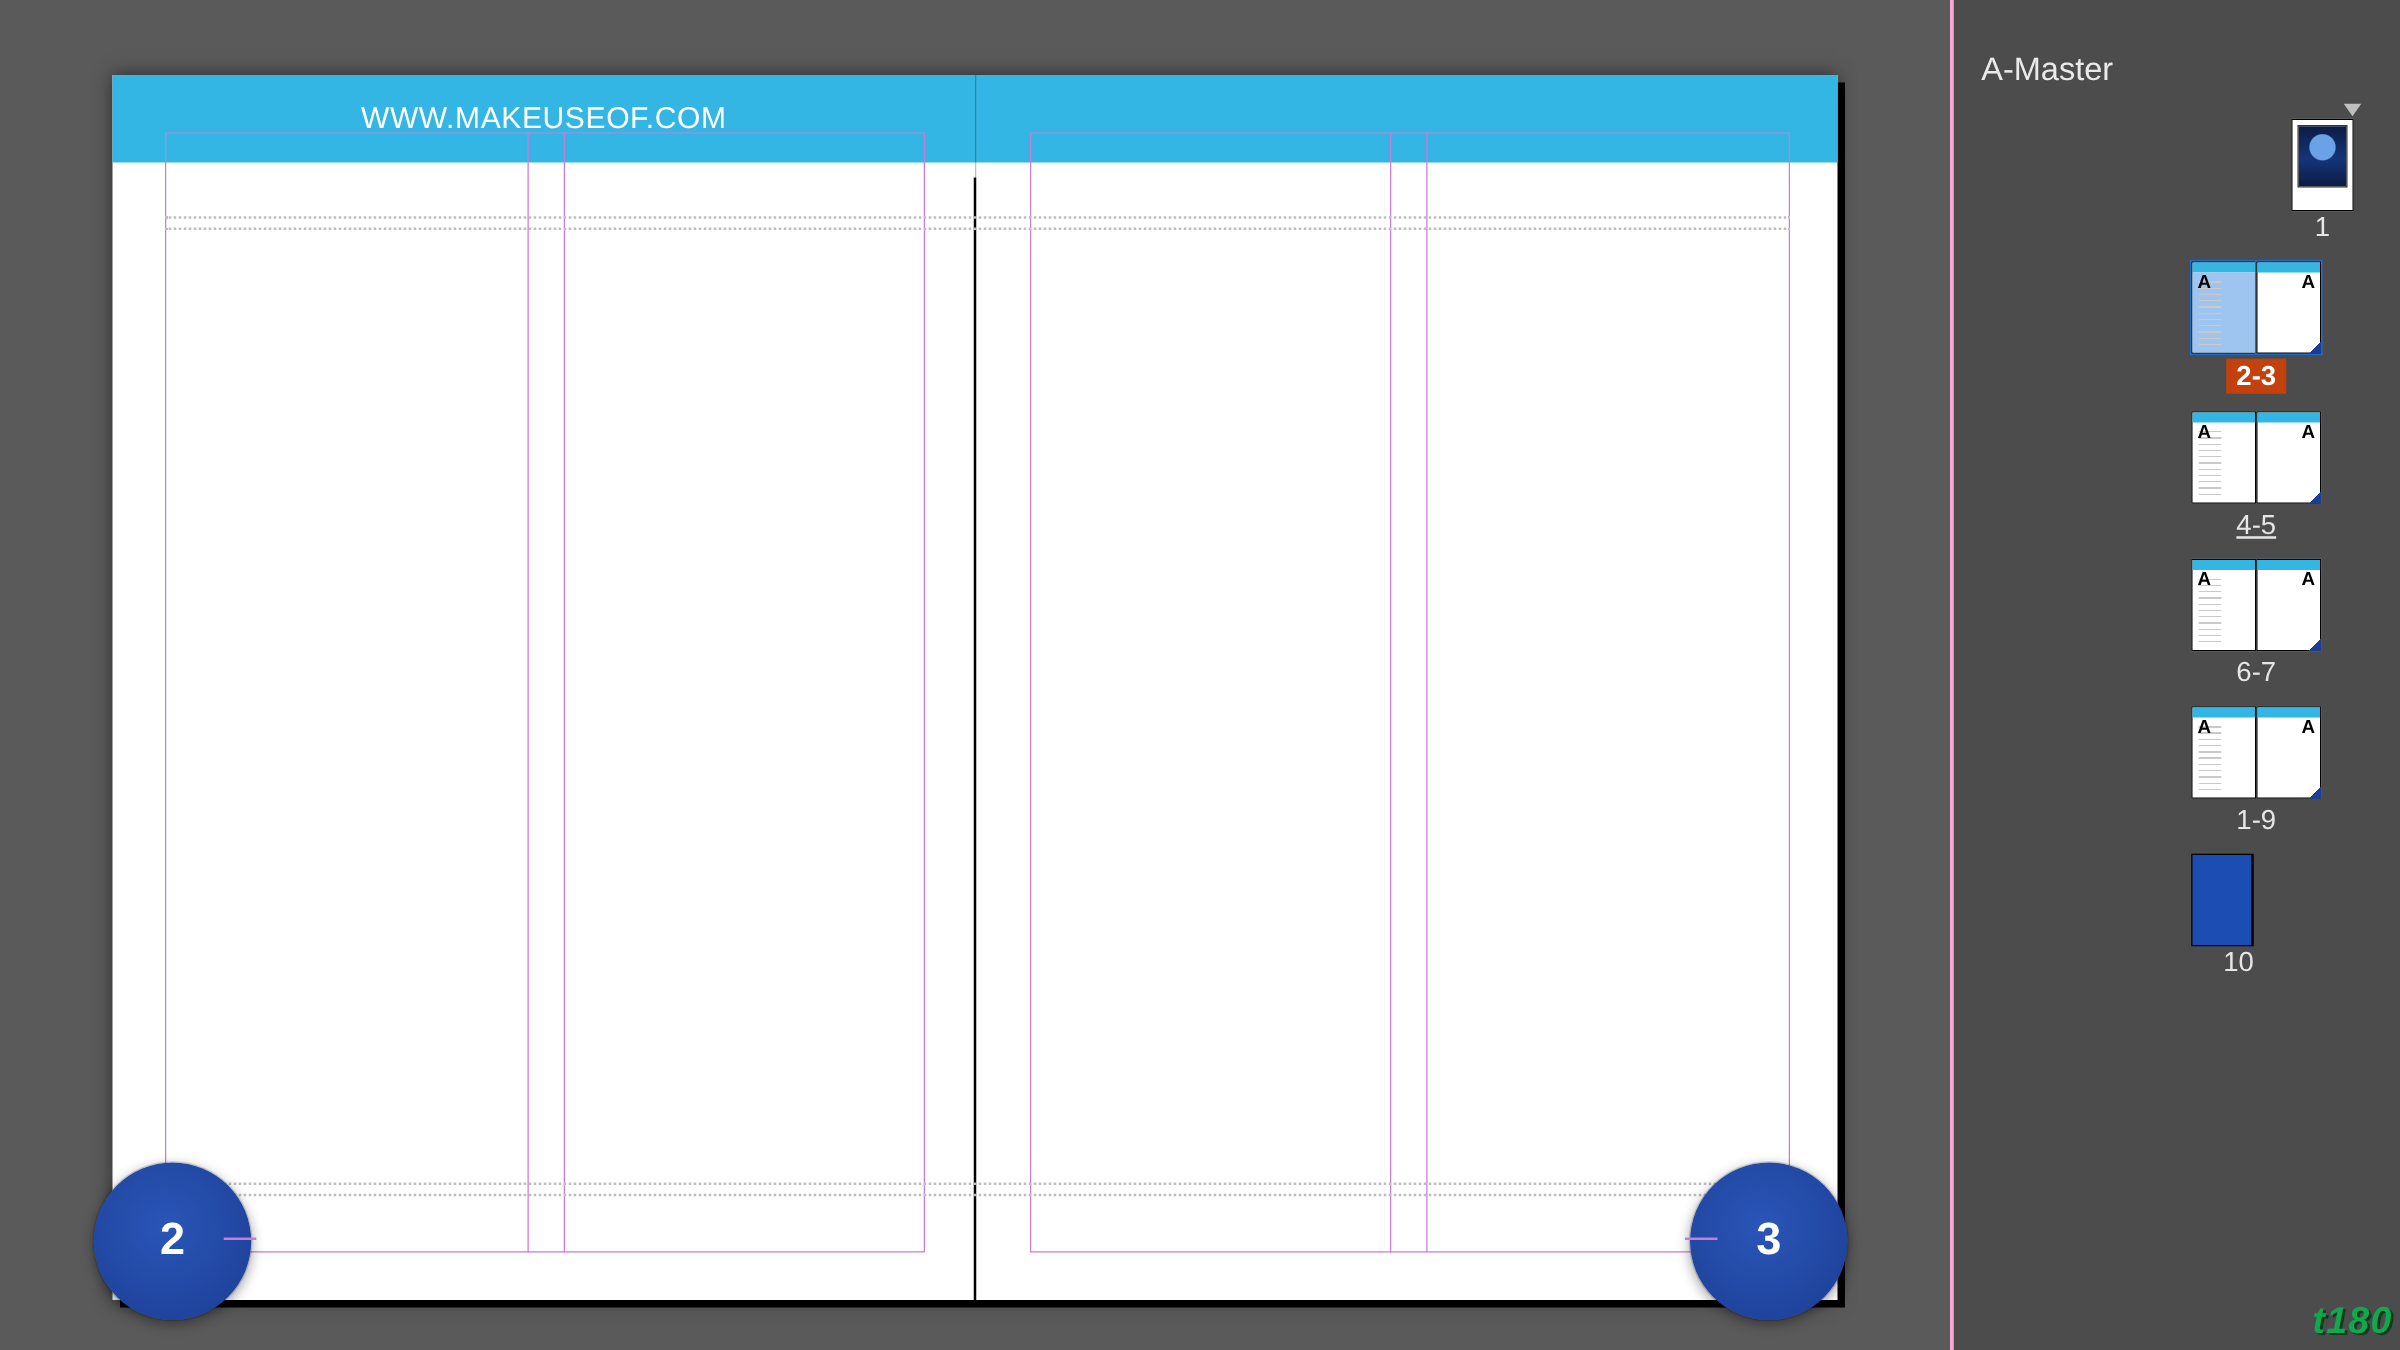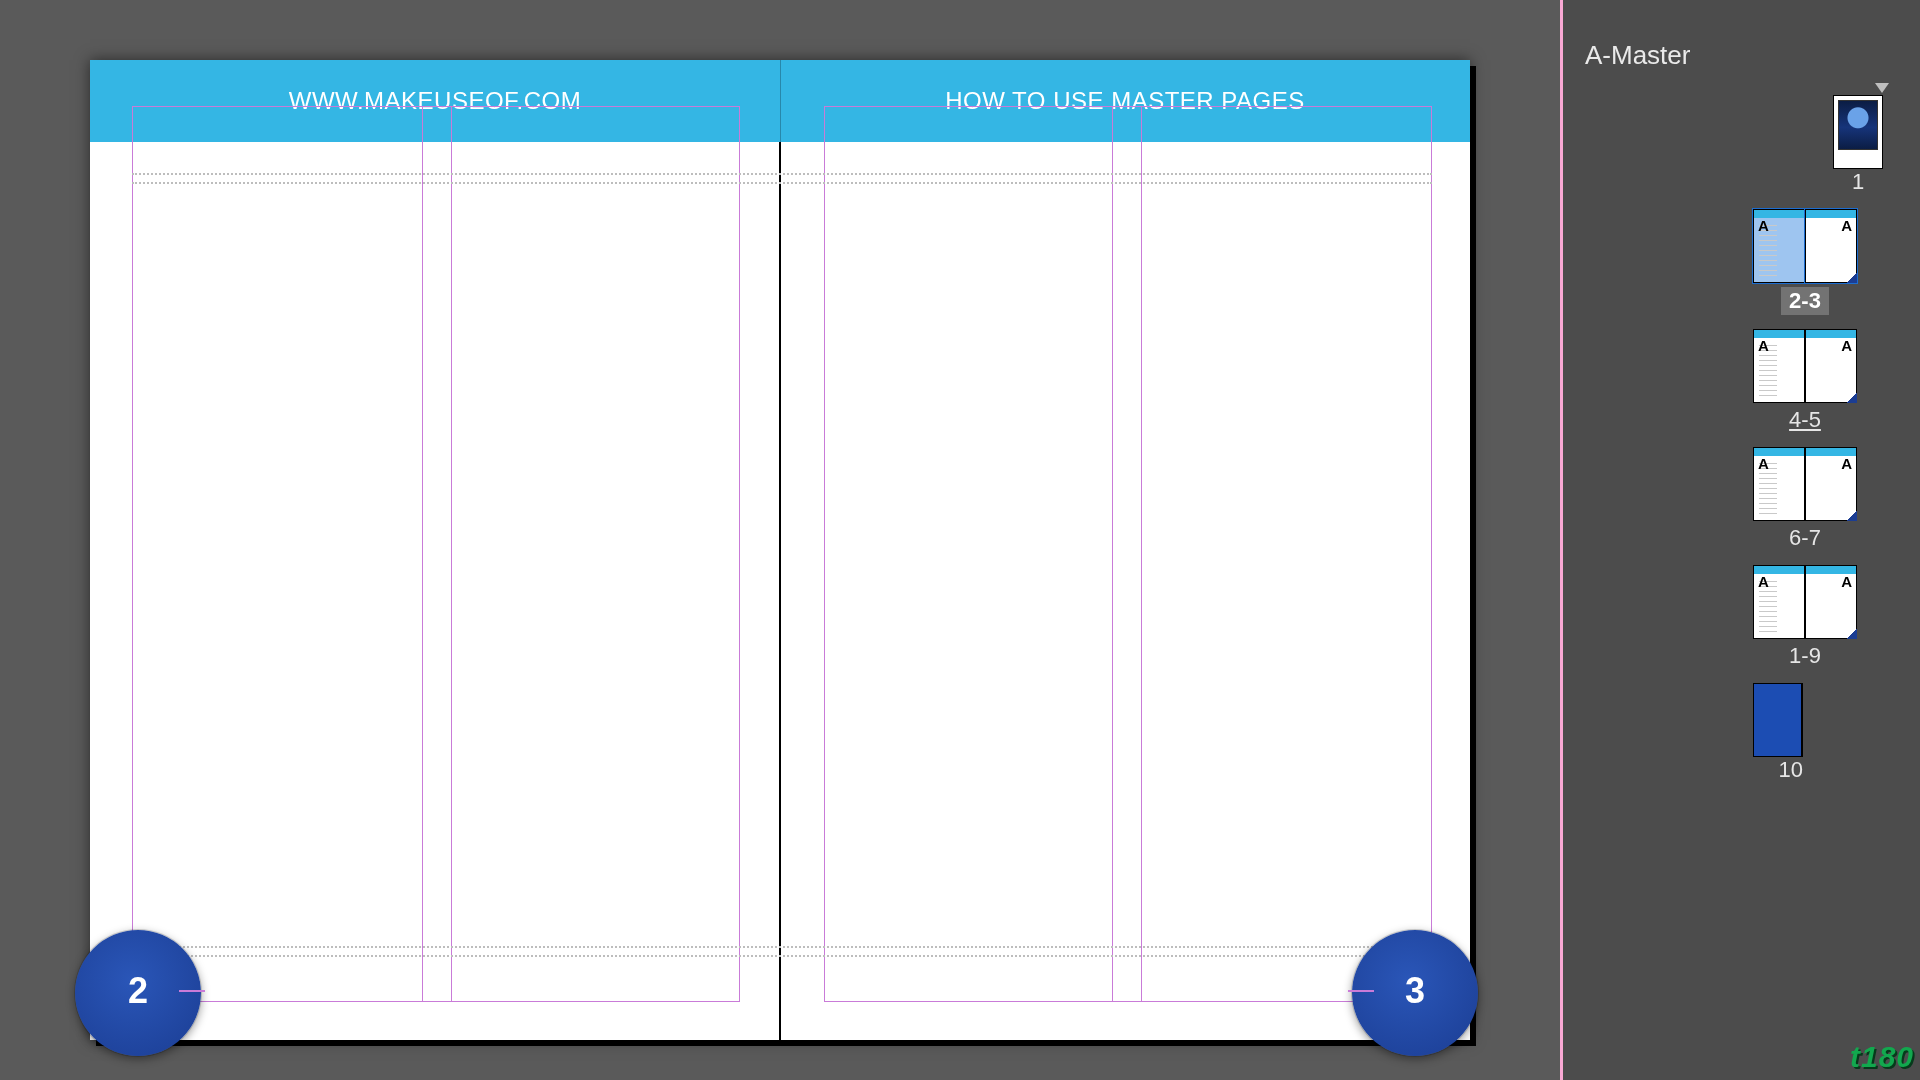--- a/index.html
+++ b/index.html
@@ -19,21 +19,21 @@
     width: 1380px;
     height: 980px;
     background: #ffffff;
     box-shadow: 6px 6px 0 0 #000, 0 0 14px rgba(0,0,0,.55);
   }
 
   .header-band {
     position: absolute;
     left: 0; top: 0;
     width: 100%;
-    height: 82px;
+    height: 70px;
     background: #34b6e4;
     display: flex;
   }
   .header-left, .header-right {
     width: 50%;
     display: flex;
     align-items: center;
     justify-content: center;
   }
   .header-text {
@@ -213,21 +213,21 @@
   }
   .thumb .colshade {
     position: absolute;
     left: 5px; top: 14px;
     width: 18px; bottom: 6px;
     background: repeating-linear-gradient(0deg, #c9c9c9 0 1px, transparent 1px 5px);
   }
 
   .cap-sel {
     display: inline-block;
-    background: #737373;
+    background: #c2410c;
     color: #fff;
     padding: 1px 8px;
     font-weight: 700;
   }
 
   .sectionMark {
     position: absolute;
     left: 50%;
     top: -12px;
     margin-left: 58px;
@@ -277,23 +277,20 @@
 </style>
 </head>
 <body>
 
 <div class="canvas">
 
   <div class="header-band">
     <div class="header-left">
       <span class="header-text">WWW.MAKEUSEOF.COM</span>
     </div>
-    <div class="header-right">
-      <span class="header-text">HOW TO USE MASTER PAGES</span>
-    </div>
   </div>
 
   <div class="spine-top"></div>
   <div class="spine"></div>
 
   <div class="frame-outer frame-left"></div>
   <div class="frame-outer frame-right"></div>
 
   <div class="col-divider cd1"></div>
   <div class="col-divider cd2"></div>

